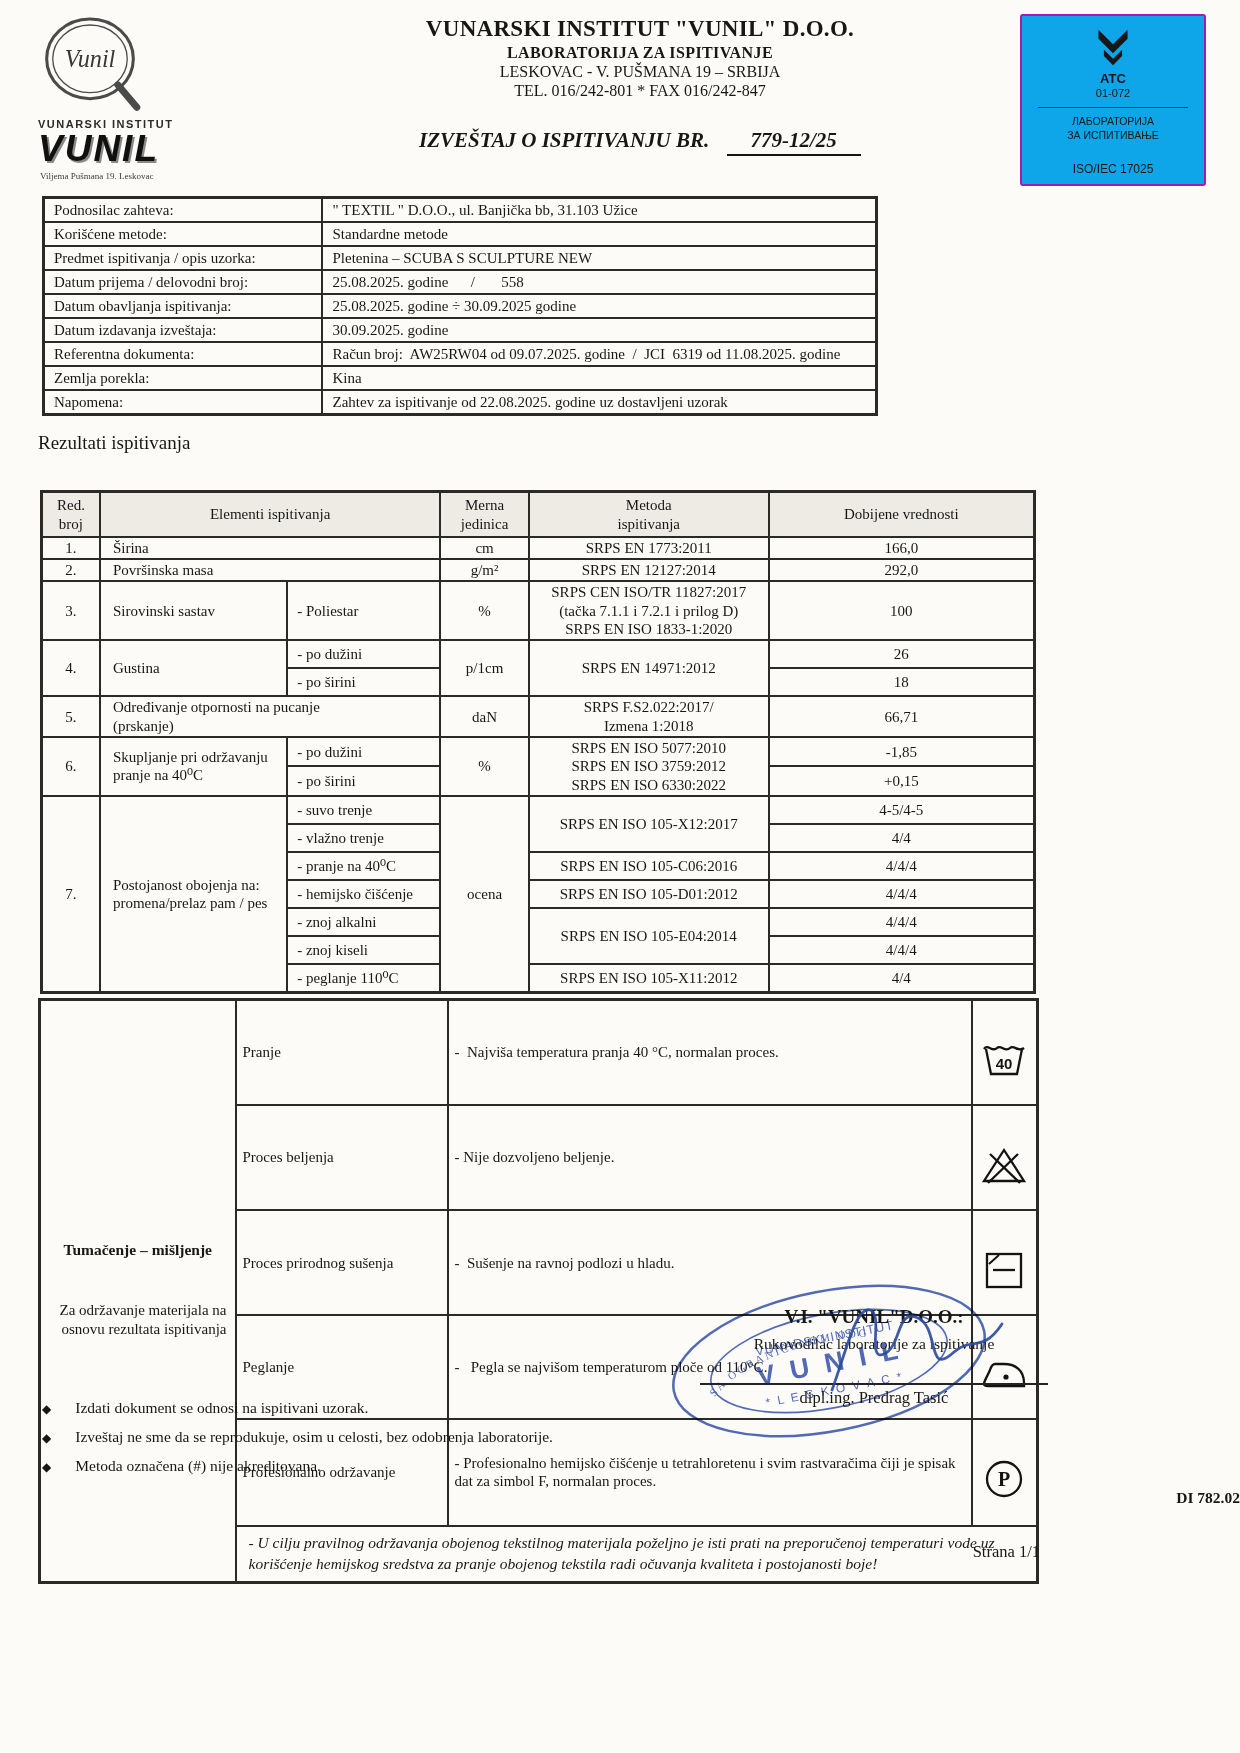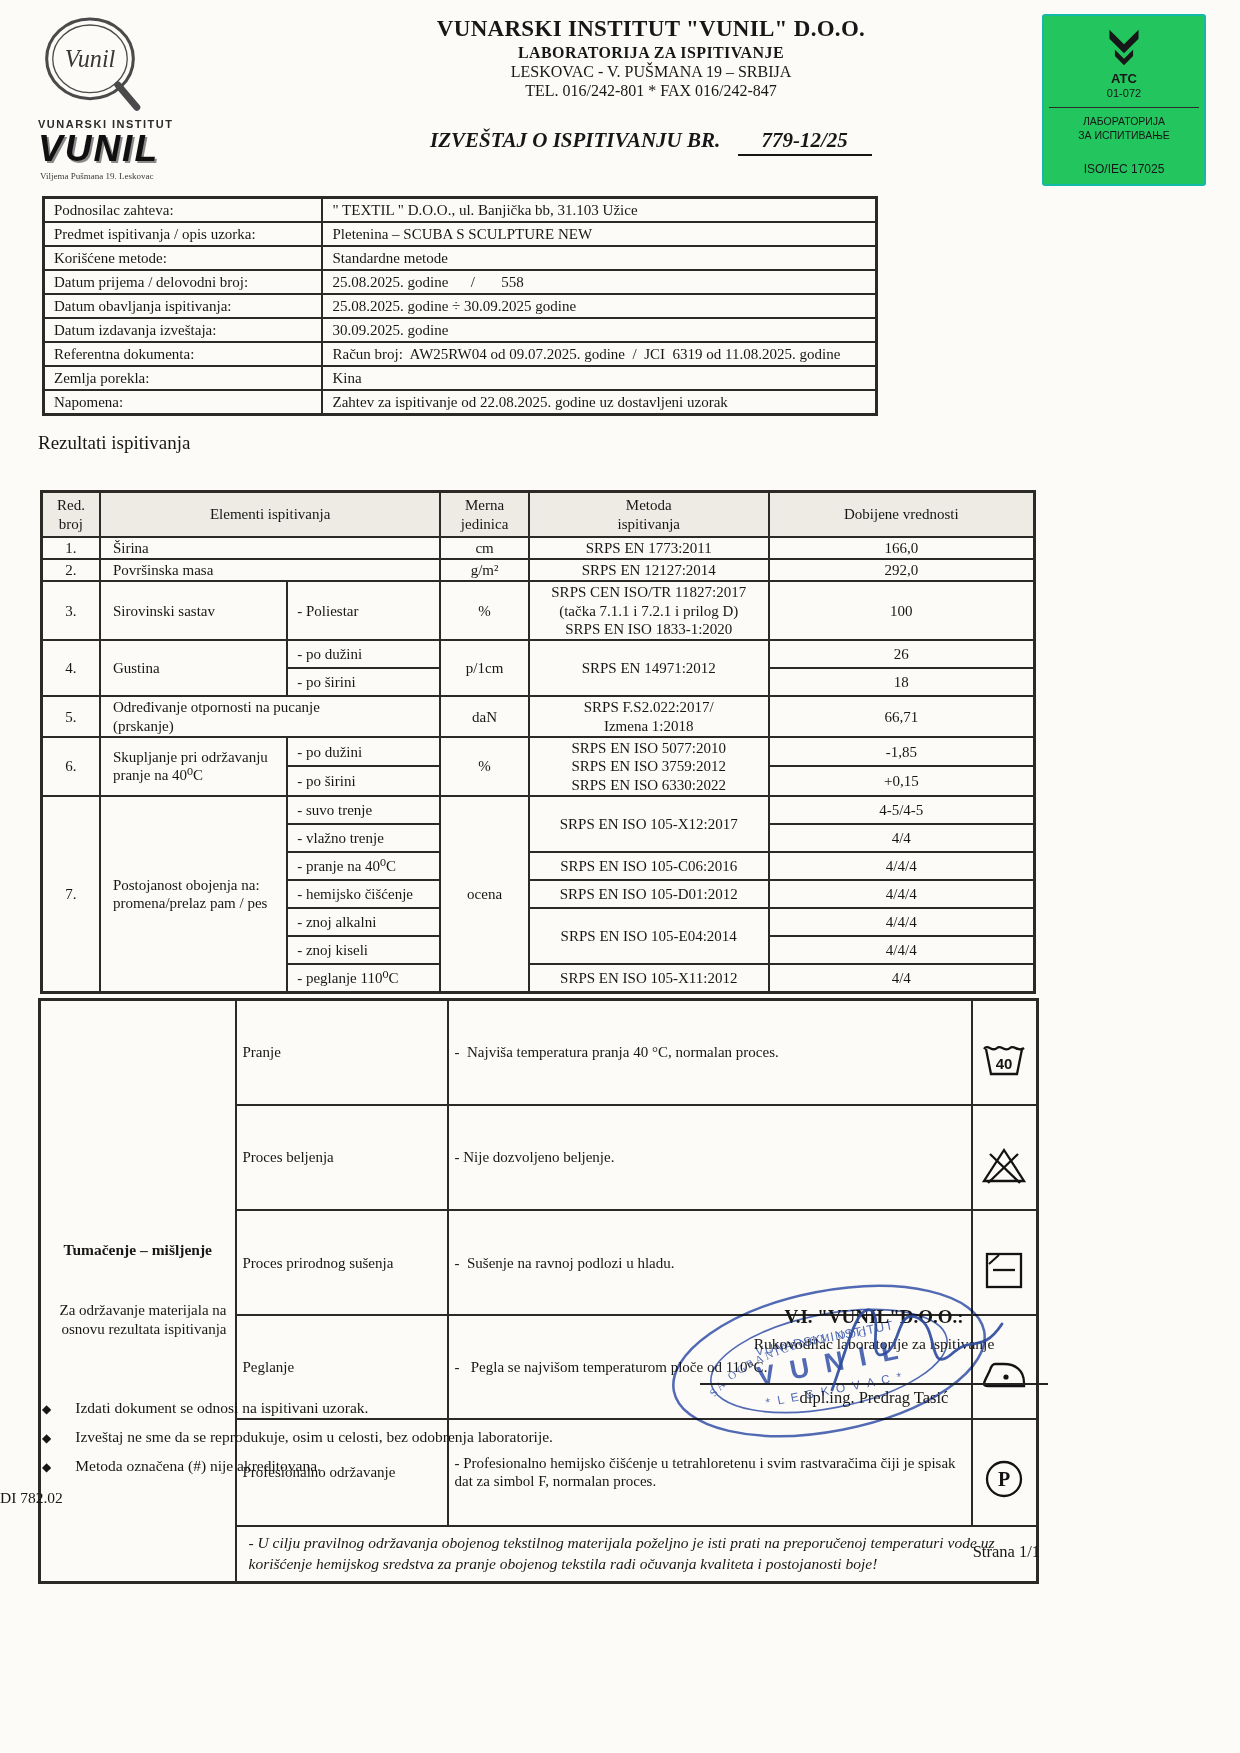--- a/index.html
+++ b/index.html
@@ -11,22 +11,22 @@
   .logo-circle{width:104px;height:104px;}
   .logo-inst-small{font-family:"Liberation Sans",sans-serif;font-size:11px;font-weight:bold;letter-spacing:1.5px;margin-top:2px;color:#2b2b2b;}
   .logo-wordmark{font-family:"Liberation Sans",sans-serif;font-weight:800;font-style:italic;font-size:37px;letter-spacing:2px;line-height:1.05;color:#101010;text-shadow:2px 2px 0 #8a8a8a;}
   .logo-addr{font-size:9px;color:#3a3a3a;margin-top:2px;align-self:flex-start;margin-left:2px;}
   .header-center{flex:1;text-align:center;padding-top:4px;}
   .h-name{font-size:23px;font-weight:bold;letter-spacing:.3px;}
   .h-lab{font-size:16px;font-weight:bold;margin-top:2px;letter-spacing:.4px;}
   .h-addr,.h-tel{font-size:16px;margin-top:1px;}
   .report-line{margin-top:28px;font-size:21px;font-weight:bold;font-style:italic;}
   .report-number{display:inline-block;border-bottom:2.5px solid #151515;padding:0 24px 1px;margin-left:12px;}
-  .atc-box{width:150px;border:2px solid #14b8a6;border-radius:3px;display:flex;flex-direction:column;align-items:center;
-           padding:10px 5px 8px;background:#22c55e;margin-top:2px;}
+  .atc-box{width:150px;border:2px solid #a21caf;border-radius:3px;display:flex;flex-direction:column;align-items:center;
+           padding:10px 16px 8px;background:#0ea5e9;margin-top:2px;}
   .atc-name{font-family:"Liberation Sans",sans-serif;font-size:13px;font-weight:bold;margin-top:3px;}
   .atc-number{font-family:"Liberation Sans",sans-serif;font-size:11px;margin-top:1px;}
   .atc-divider{width:100%;border-top:1.5px solid #2c2c2c;margin:8px 0 7px;}
   .atc-line{font-family:"Liberation Sans",sans-serif;font-size:10.5px;line-height:1.3;}
   .atc-iso{font-family:"Liberation Sans",sans-serif;font-size:12px;margin-top:20px;}
   
   table.doc{border-collapse:collapse;table-layout:fixed;border:3px solid #2c2a26;}
   table.doc td{border:2px solid #2c2a26;font-size:15px;padding:1px 6px;vertical-align:middle;line-height:1.22;
                overflow:hidden;}
   td.c{text-align:center;}
@@ -56,21 +56,21 @@
   .stamp-wrap{position:absolute;left:658px;top:1280px;width:342px;height:162px;z-index:3;opacity:.88;mix-blend-mode:multiply;pointer-events:none;}
   .sig-squiggle{position:absolute;left:822px;top:1290px;width:190px;height:114px;z-index:5;opacity:.9;pointer-events:none;}
   .sig-block{position:absolute;left:700px;top:1306px;width:348px;z-index:4;text-align:center;}
   .sig-company{font-size:19px;font-weight:bold;}
   .sig-role{font-size:15.5px;margin-top:7px;}
   .sig-line{border-top:2px solid #232323;margin-top:30px;}
   .sig-name{font-size:16.5px;margin-top:3px;}
   .bullets{position:absolute;left:40px;top:1394px;width:640px;}
   .bullet-row{display:flex;align-items:baseline;line-height:27px;font-size:15.5px;}
   .diamond{font-size:12px;margin-right:24px;margin-left:2px;}
-  .doc-code{position:absolute;left:0;right:0;top:1489px;text-align:left;font-weight:normal;font-size:15.5px;z-index:2;}
+  .doc-code{position:absolute;left:0;right:0;top:1489px;text-align:right;font-weight:bold;font-size:15.5px;z-index:2;}
   .page-num{position:absolute;right:200px;top:1542px;font-size:16.5px;z-index:2;}
 </style>
 </head>
 <body>
 
 <div class="page">
 
   <div class="header">
 
     <div class="logo-block">
@@ -114,26 +114,26 @@
     <colgroup>
         <col style="width:278px">
         <col>
       </colgroup>
     <tbody>
       <tr>
         <td class="lbl">Podnosilac zahteva:</td>
         <td class="val">" TEXTIL " D.O.O., ul. Banjička bb, 31.103 Užice</td>
       </tr>
       <tr>
+        <td class="lbl">Korišćene metode:</td>
+        <td class="val">Standardne metode</td>
+      </tr>
+      <tr>
         <td class="lbl">Predmet ispitivanja / opis uzorka:</td>
         <td class="val">Pletenina – SCUBA S SCULPTURE NEW</td>
-      </tr>
-      <tr>
-        <td class="lbl">Korišćene metode:</td>
-        <td class="val">Standardne metode</td>
       </tr>
       <tr>
         <td class="lbl">Datum prijema / delovodni broj:</td>
         <td class="val">25.08.2025. godine      /       558</td>
       </tr>
       <tr>
         <td class="lbl">Datum obavljanja ispitivanja:</td>
         <td class="val">25.08.2025. godine ÷ 30.09.2025 godine</td>
       </tr>
       <tr>

